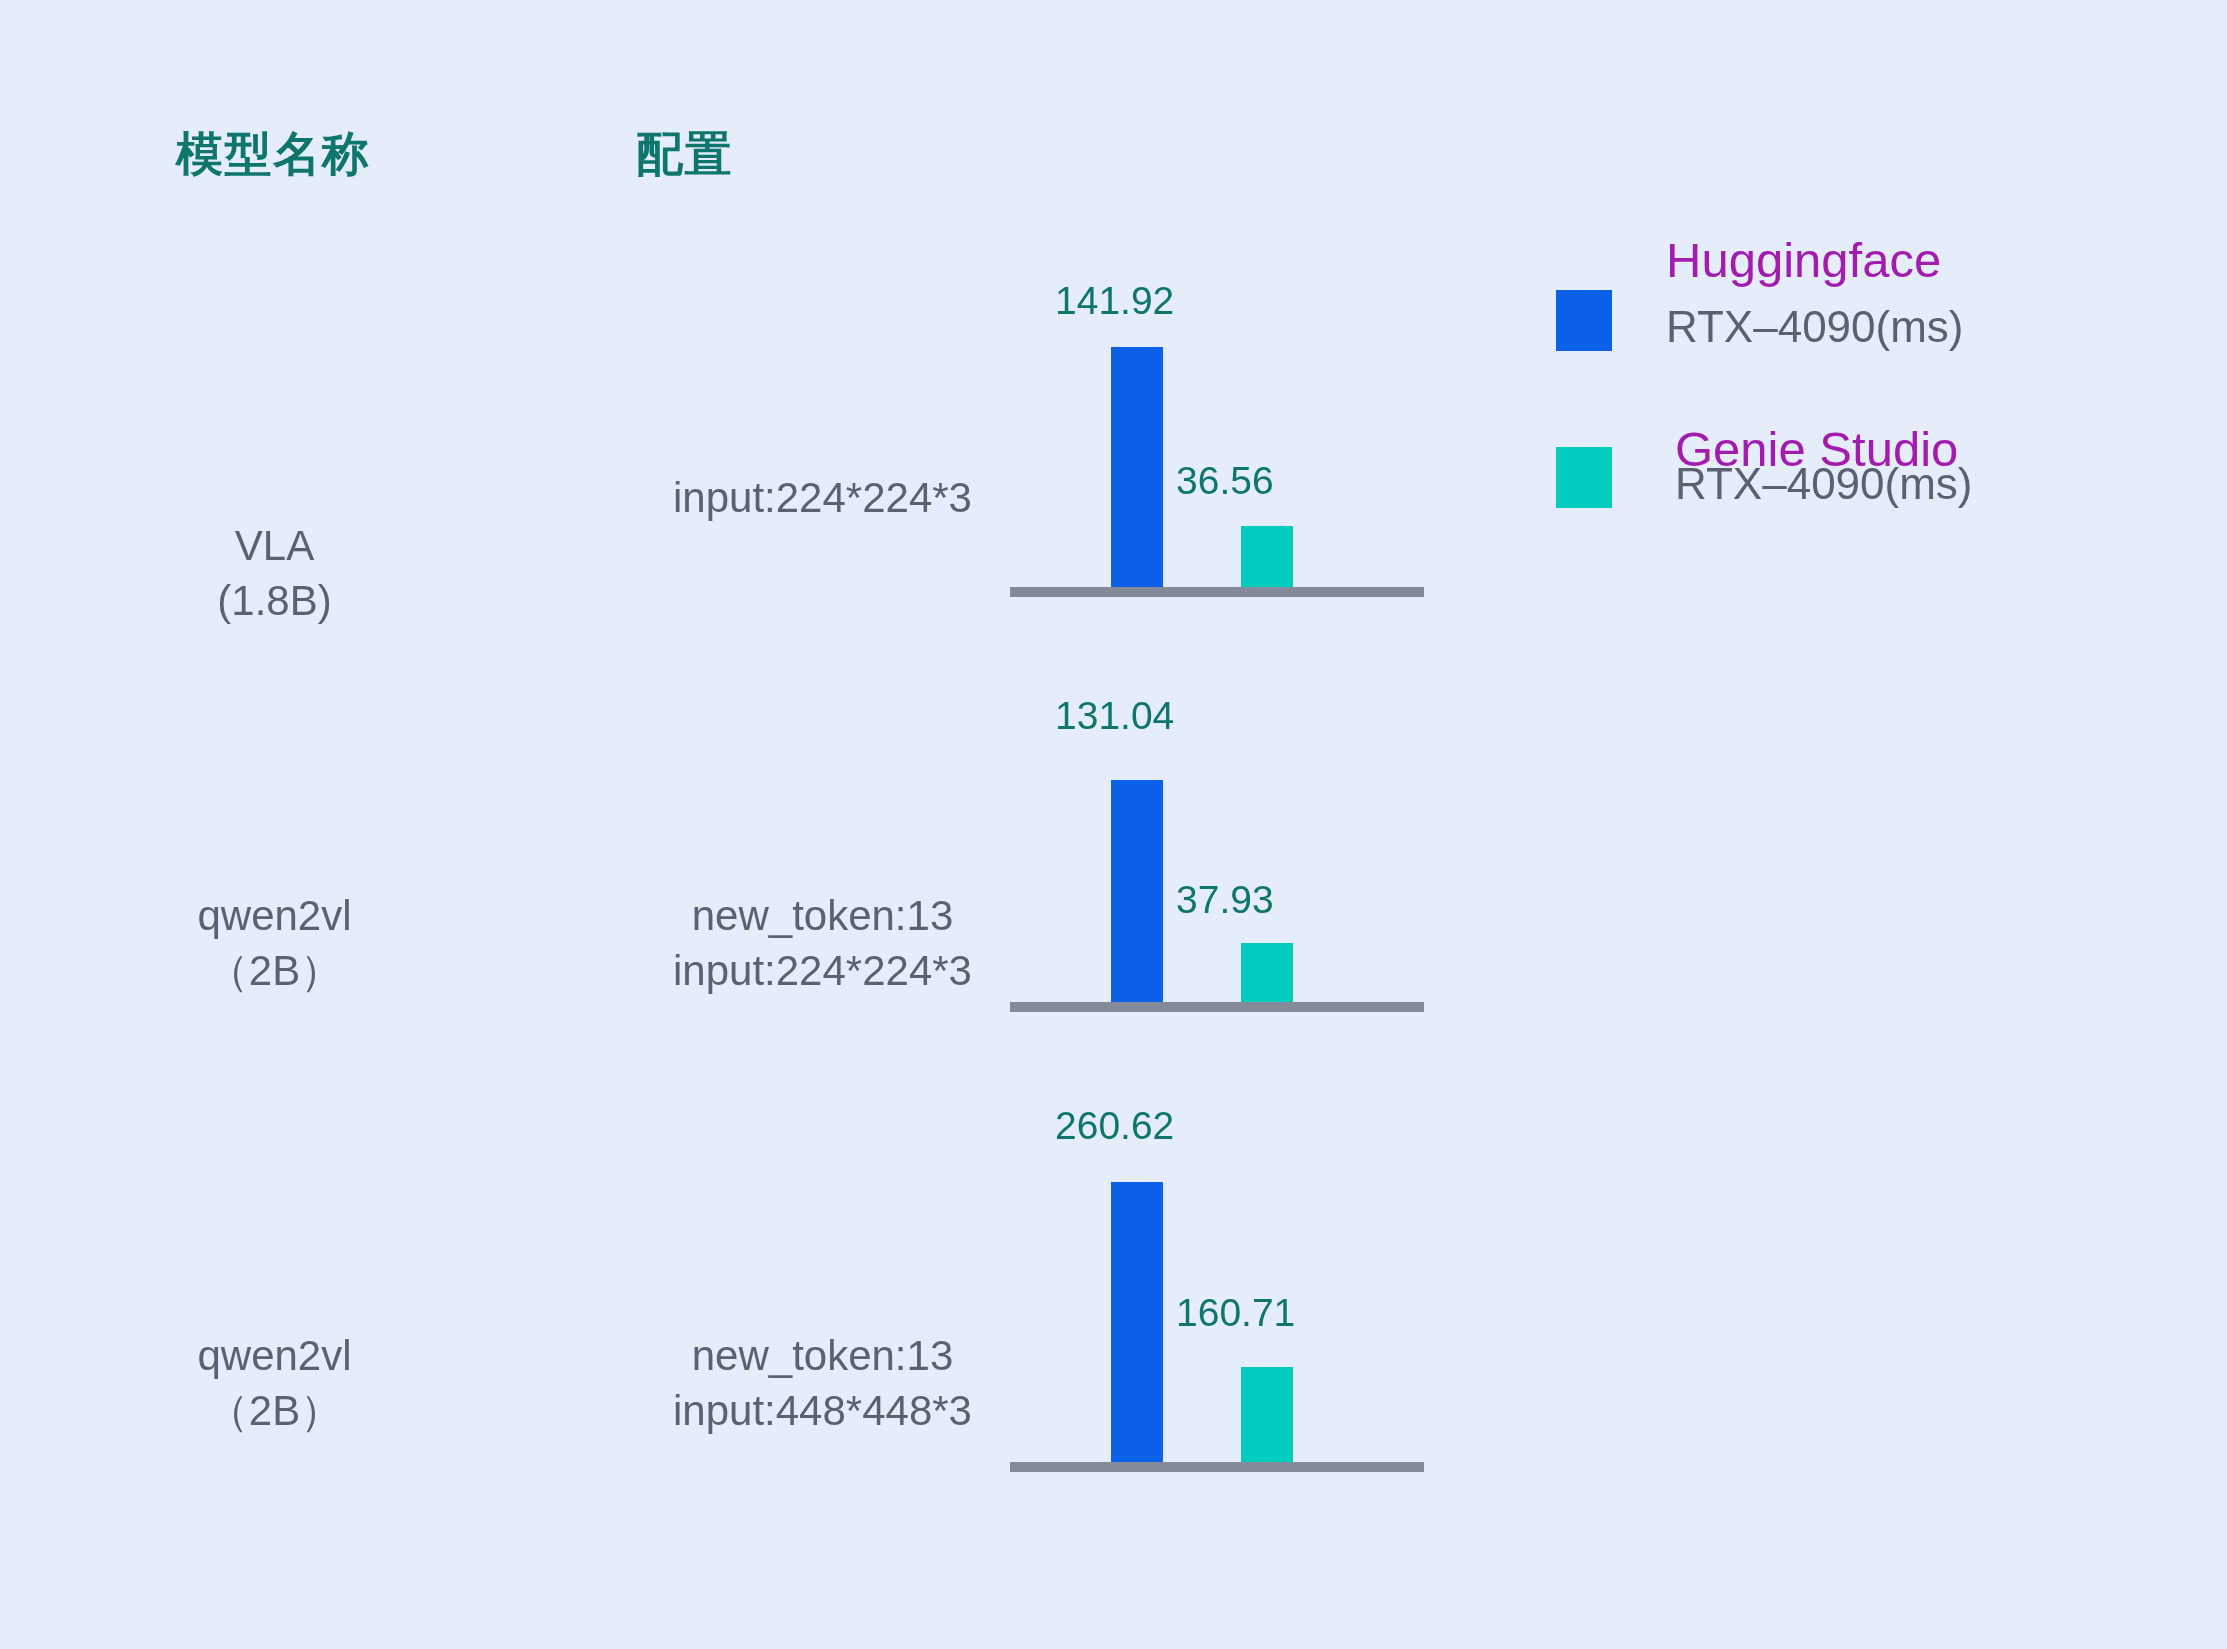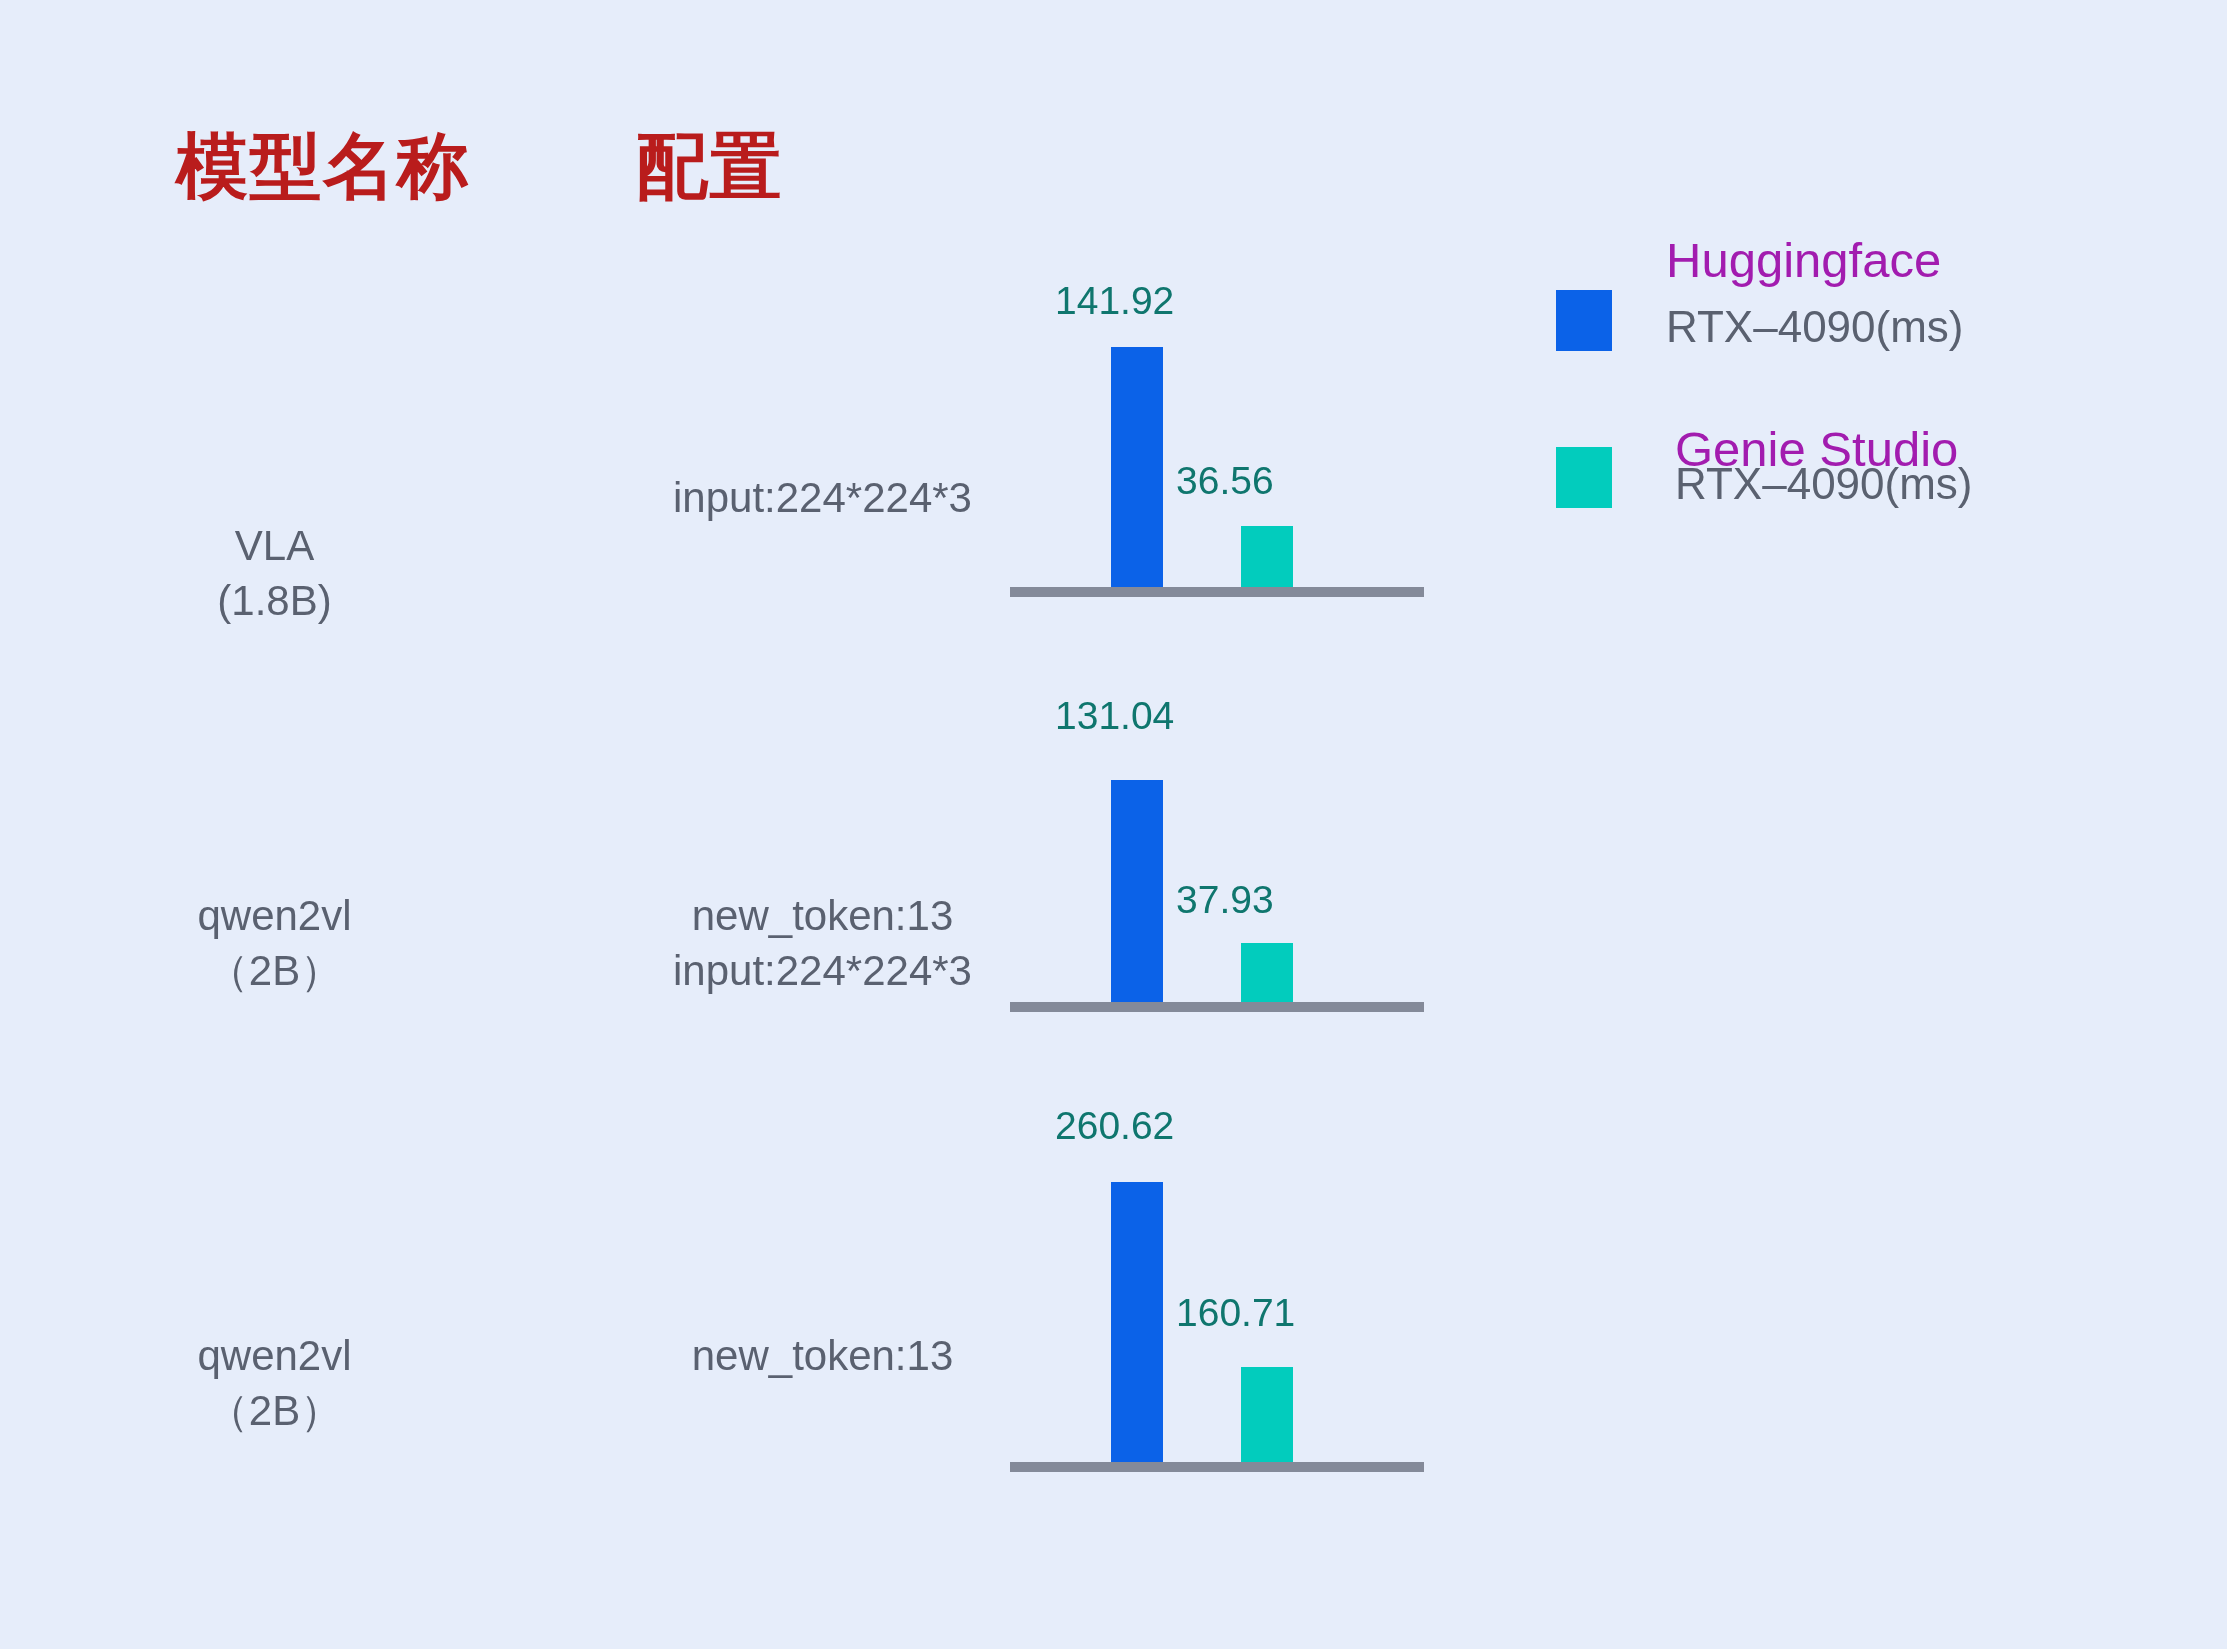--- a/index.html
+++ b/index.html
@@ -17,22 +17,22 @@
   #stage {
     position: absolute;
     left: 0; top: 0;
     width: 2227px;
     height: 1649px;
   }
 
   
   .col-header {
     position: absolute;
-    color: #b91c1c;
-    font-size: 72px;
+    color: #0f766e;
+    font-size: 47px;
     font-weight: 700;
     letter-spacing: 1.6px;
     white-space: nowrap;
     line-height: 1;
   }
   #hdr-model  { left: 176px; top: 130px; }
   #hdr-config { left: 636px; top: 130px; }
 
   
   .row {
@@ -169,20 +169,21 @@
     </div>
   </div>
 
   <div class="row" id="row-2" style="top:0;">
     <div class="row-label label-model" style="top:1328px;">
       <div>qwen2vl</div>
       <div>（2B）</div>
     </div>
     <div class="row-label label-config" style="top:1328px;">
       <div>new_token:13</div>
+      <div>input:448*448*3</div>
     </div>
 
     <div class="chart" style="top:1097px;">
       <div class="bar-value blue-v" style="top:9.4px;">260.62</div>
       <div class="bar-value teal-v" style="top:196px;">160.71</div>
       <div class="bar blue" style="top:85px; height:288px;"></div>
       <div class="bar teal" style="top:270px; height:96px;"></div>
       <div class="baseline" style="top:365px;"></div>
     </div>
   </div>

